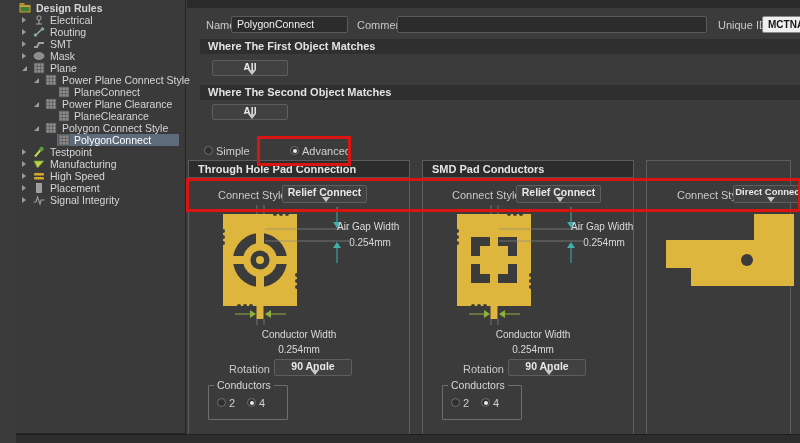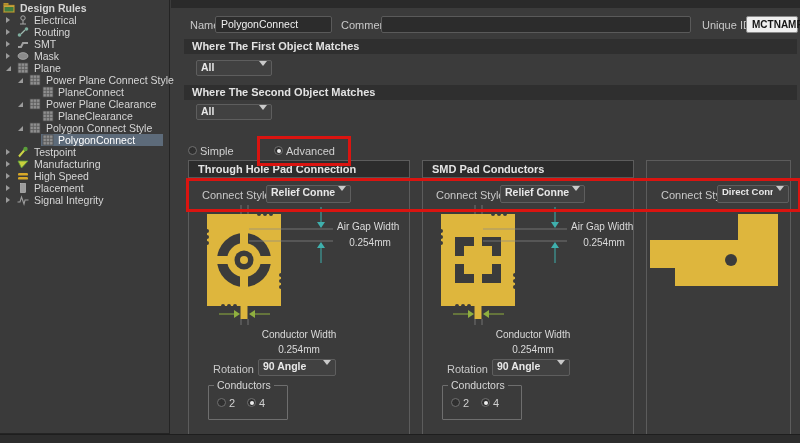--- a/index.html
+++ b/index.html
@@ -1,18 +1,18 @@
 <!DOCTYPE html>
 <html><head>
 <meta charset="utf-8">
 <style>
   html,body{margin:0;padding:0;background:#2a2a2a;}
   #app{position:relative;width:800px;height:443px;background:#3b3b3b;overflow:hidden;
        font-family:"Liberation Sans","DejaVu Sans",sans-serif;font-size:11px;color:#d4d4d4;}
-  .abs{position:absolute;}
+  .abs{position:absolute;margin-left:16px;}
   
   #left-panel{left:0;top:0;width:170px;height:434px;background:#3a3a3a;
               border-right:1px solid #242424;border-bottom:1px solid #242424;box-sizing:border-box;}
   .tree-row{position:absolute;left:0;right:0;height:12px;line-height:12px;white-space:nowrap;}
   .selbg{position:absolute;top:0;height:12px;background:#5d6b7a;}
   .tw{position:absolute;top:3px;width:0;height:0;}
   .arrow-collapsed{border-top:3px solid transparent;border-bottom:3px solid transparent;border-left:4px solid #9b9b9b;}
   .arrow-expanded{border-bottom:5px solid #9b9b9b;border-left:5px solid transparent;top:4px;}
   .ticon{position:absolute;top:0;width:12px;height:12px;}
   .ticon svg{display:block;}
@@ -23,22 +23,22 @@
   #top-strip{left:171px;top:0;width:629px;height:8px;background:#2a2a2a;}
   #bottom-strip{left:0;top:434px;width:800px;height:9px;background:#2d2d2d;border-top:1px solid #1e1e1e;box-sizing:border-box;}
   
   .flabel{height:14px;line-height:14px;color:#c9c9c9;}
   .tinput{background:#2c2c2c;border:1px solid #5a5a5a;border-radius:2px;color:#f0f0f0;
           font-size:10.5px;line-height:15px;padding:0 5px;box-sizing:border-box;}
   #uid-input{background:#efefef;color:#141414;font-weight:bold;font-size:10px;border:1px solid #8a8a8a;}
   .band{left:184px;width:613px;height:15px;line-height:15px;background:#2f2f2f;
         font-weight:bold;color:#e2e2e2;padding-left:8px;box-sizing:border-box;}
   
-  .dd{display:flex;align-items:flex-start;background:#414141;border:1px solid #5e5e5e;border-radius:2px;
-      padding:0 4px;box-sizing:border-box;cursor:default;}
+  .dd{display:flex;align-items:center;background:#414141;border:1px solid #5e5e5e;border-radius:2px;
+      padding:0 4px;box-sizing:border-box;cursor:default;flex-direction:column;}
   .dd .ddl{flex:1;font-weight:bold;font-size:10.5px;color:#e8e8e8;white-space:nowrap;overflow:hidden;}
   .dd .dda{width:0;height:0;border-left:4px solid transparent;border-right:4px solid transparent;
            border-top:5px solid #c9c9c9;margin-left:3px;}
   
   .radio{position:absolute;width:9px;height:9px;border-radius:50%;background:#2f2f2f;border:1px solid #707070;box-sizing:border-box;}
   .radio.sel::after{content:'';position:absolute;left:1.5px;top:1.5px;width:4px;height:4px;border-radius:50%;background:#ececec;}
   .rlabel{position:absolute;height:14px;line-height:14px;color:#d0d0d0;}
   
   .gbox{position:absolute;top:160px;height:344px;border:1px solid #5c5c5c;box-sizing:border-box;background:#3b3b3b;}
   .ghead{position:absolute;left:0;right:0;top:0;height:17px;line-height:17px;background:#2c2c2c;

